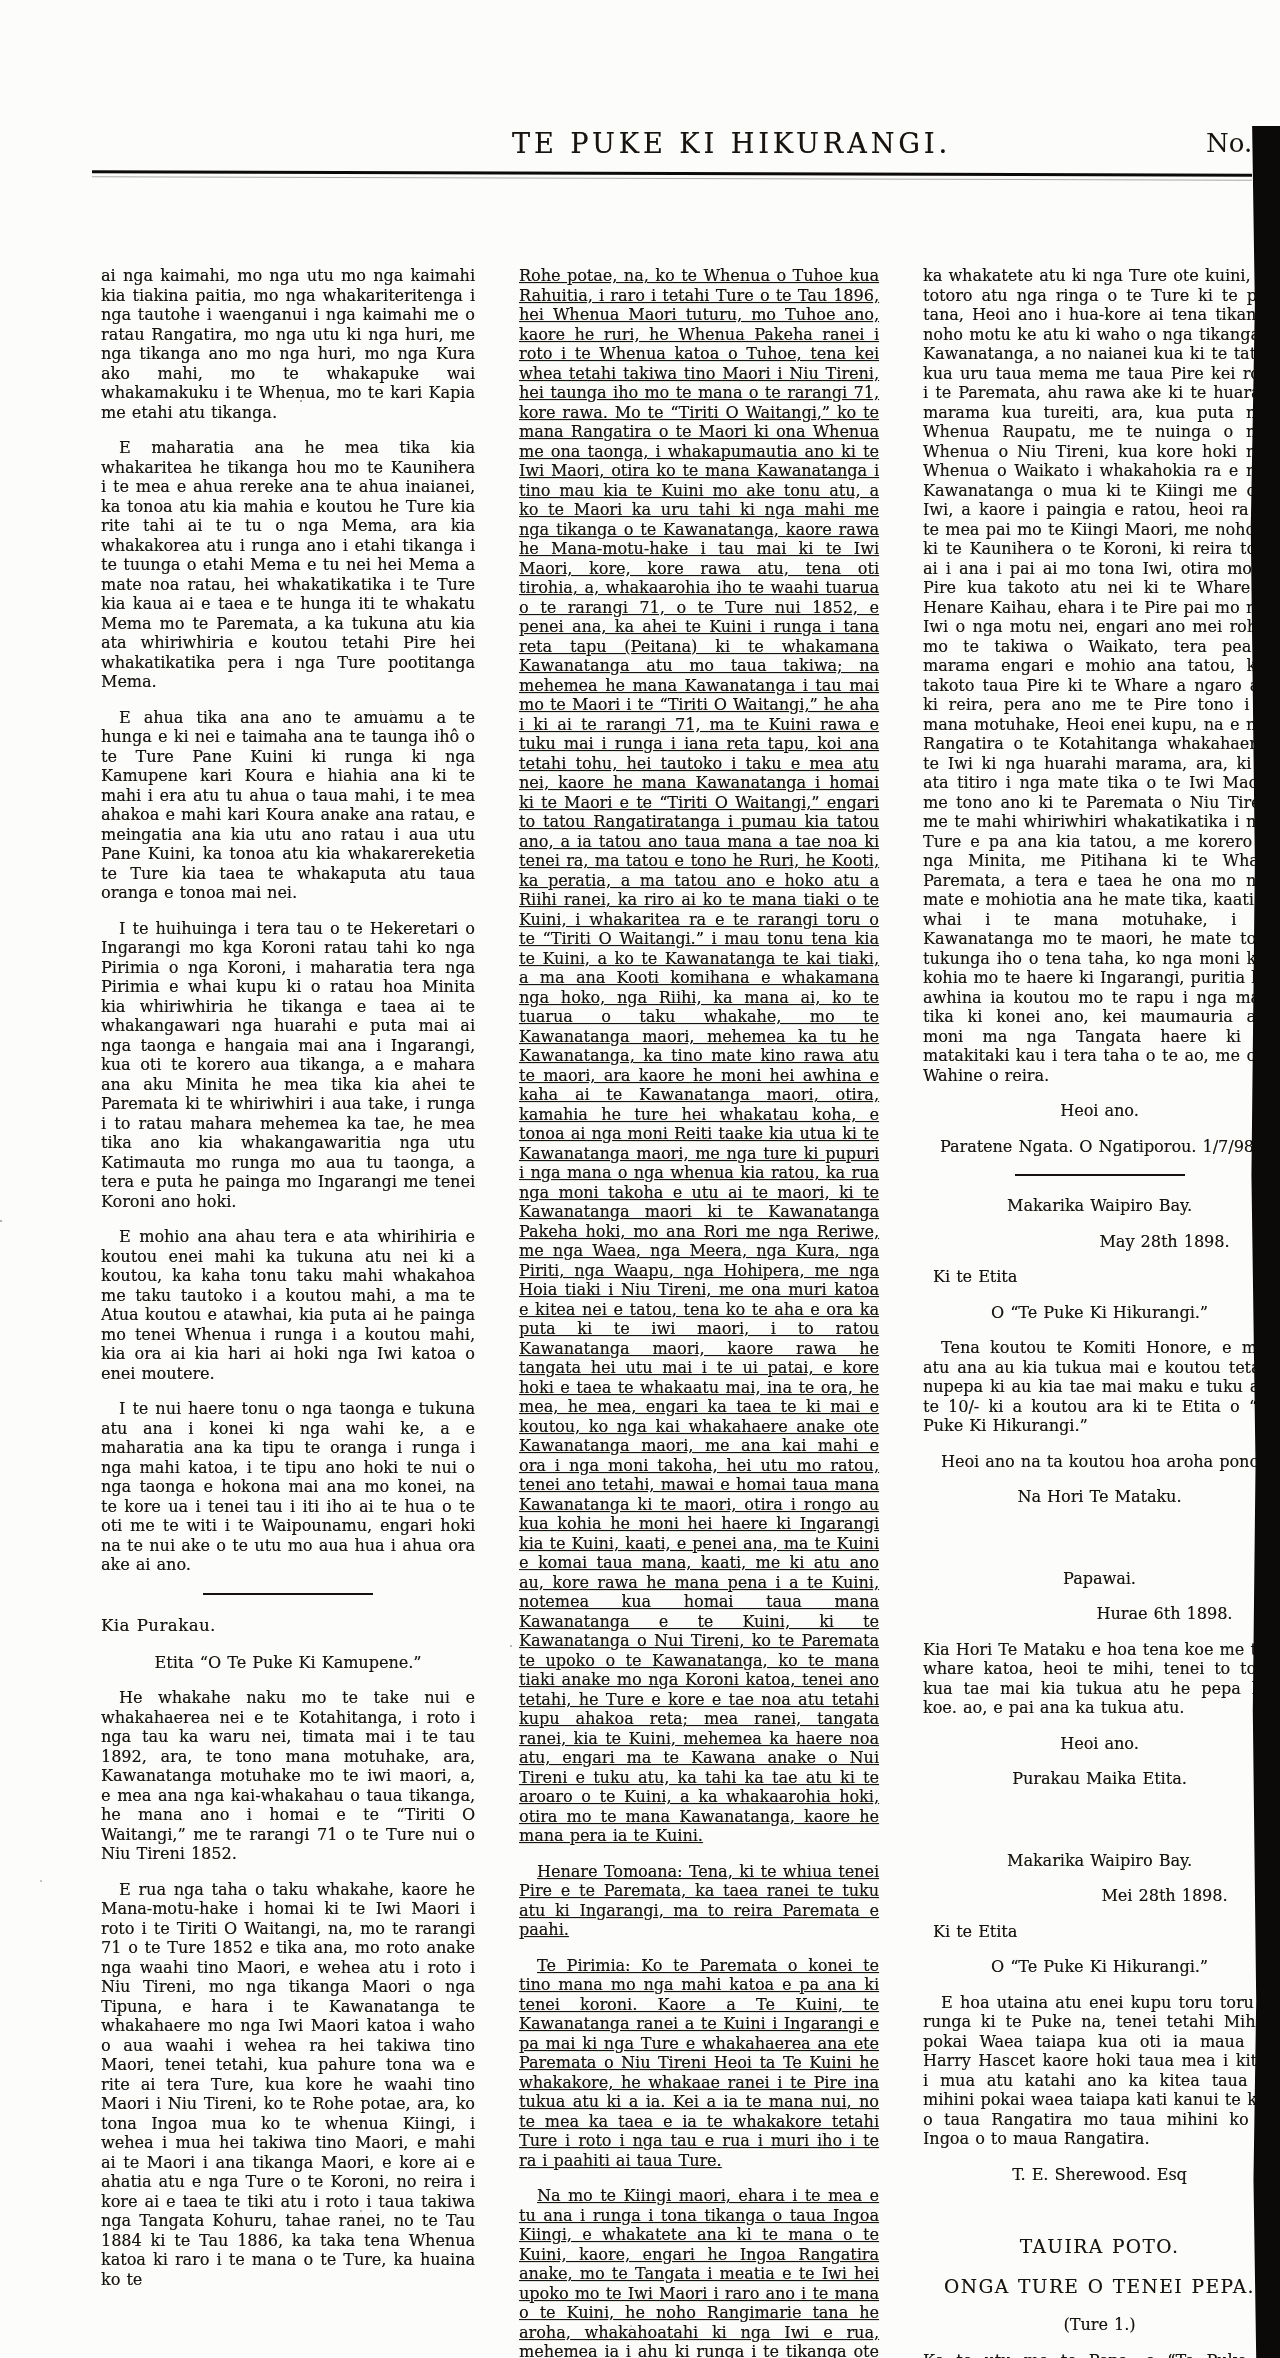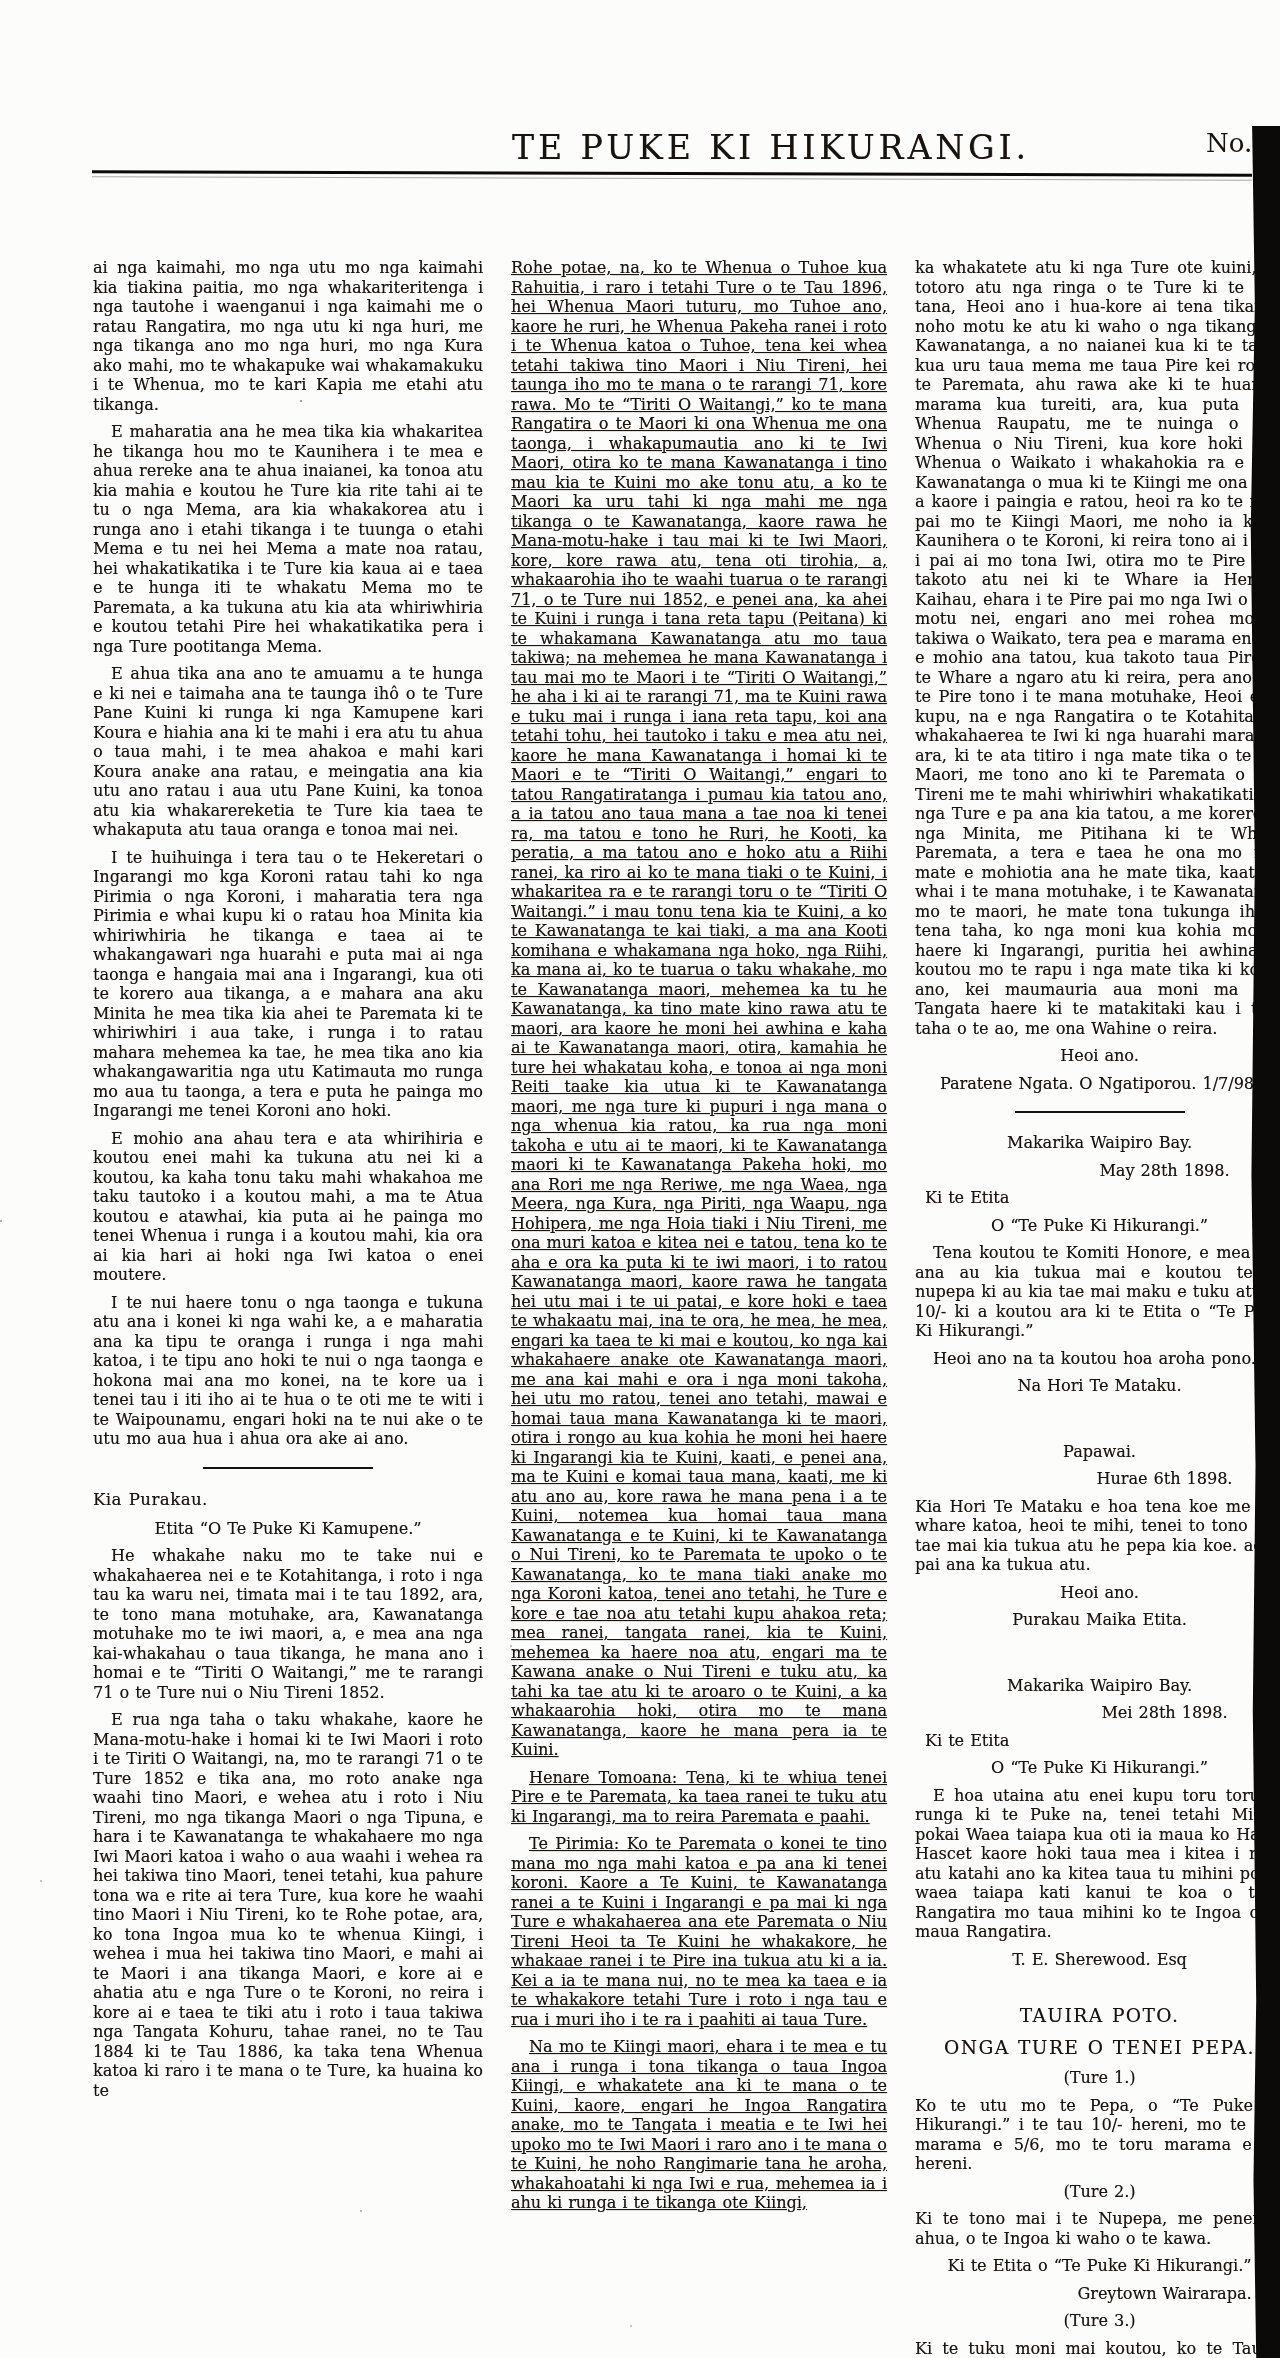--- a/index.html
+++ b/index.html
@@ -4,21 +4,21 @@
 <style>
   html, body { margin:0; padding:0; background:#e8e6e1; }
   .page {
     position:relative; width:1280px; height:2358px;
     background:#fcfcfa; overflow:hidden;
     font-family:"DejaVu Serif", serif; color:#17130f;
   }
   
   .masthead-title {
     position:absolute; left:512px; top:128px;
-    font-size:33px; letter-spacing:4px; font-weight:normal;
+    font-size:27px; letter-spacing:4px; font-weight:normal;
     white-space:nowrap; text-shadow:0.3px 0.3px 0 rgba(20,16,12,.6);
   }
   .issue-no {
     position:absolute; left:1206px; top:128px;
     font-size:26px; white-space:nowrap;
   }
   .header-rule {
     position:absolute; left:92px; top:172px; width:1160px; height:3px;
     background:#0d0b09; transform:rotate(0.18deg);
   }
@@ -29,21 +29,21 @@
   
   .col {
     position:absolute; top:250px;
     font-size:16px; line-height:19.5px; text-align:justify;
     text-shadow:0.25px 0.25px 0 rgba(23,19,15,.5);
     word-spacing:1px;
   }
   .col-1 { left:85px;  width:406px; }
   .col-2 { left:503px; width:392px;text-decoration:underline; }
   .col-3 { left:907px; width:385px; }
-  .blk { margin:8px; }
+  .blk { margin:16px; }
   .blk.first  { text-indent:0; }
   .blk.p      { text-indent:18px; }
   .blk.center { text-align:center; text-indent:0; }
   .blk.center-right { text-align:center; text-indent:0; padding-left:130px; }
   .blk.left-line    { text-align:left; text-indent:10px; }
   .blk.heading-lg   { text-align:center; font-size:18.5px; letter-spacing:1.5px; line-height:24px; }
   .blk.heading-md   { text-align:left; font-size:16.5px; letter-spacing:.5px; line-height:22px; margin-top:2px; }
   .blk.gap    { height:19px; }
   .blk.gap-lg { height:30px; }
   .blk.rule {

